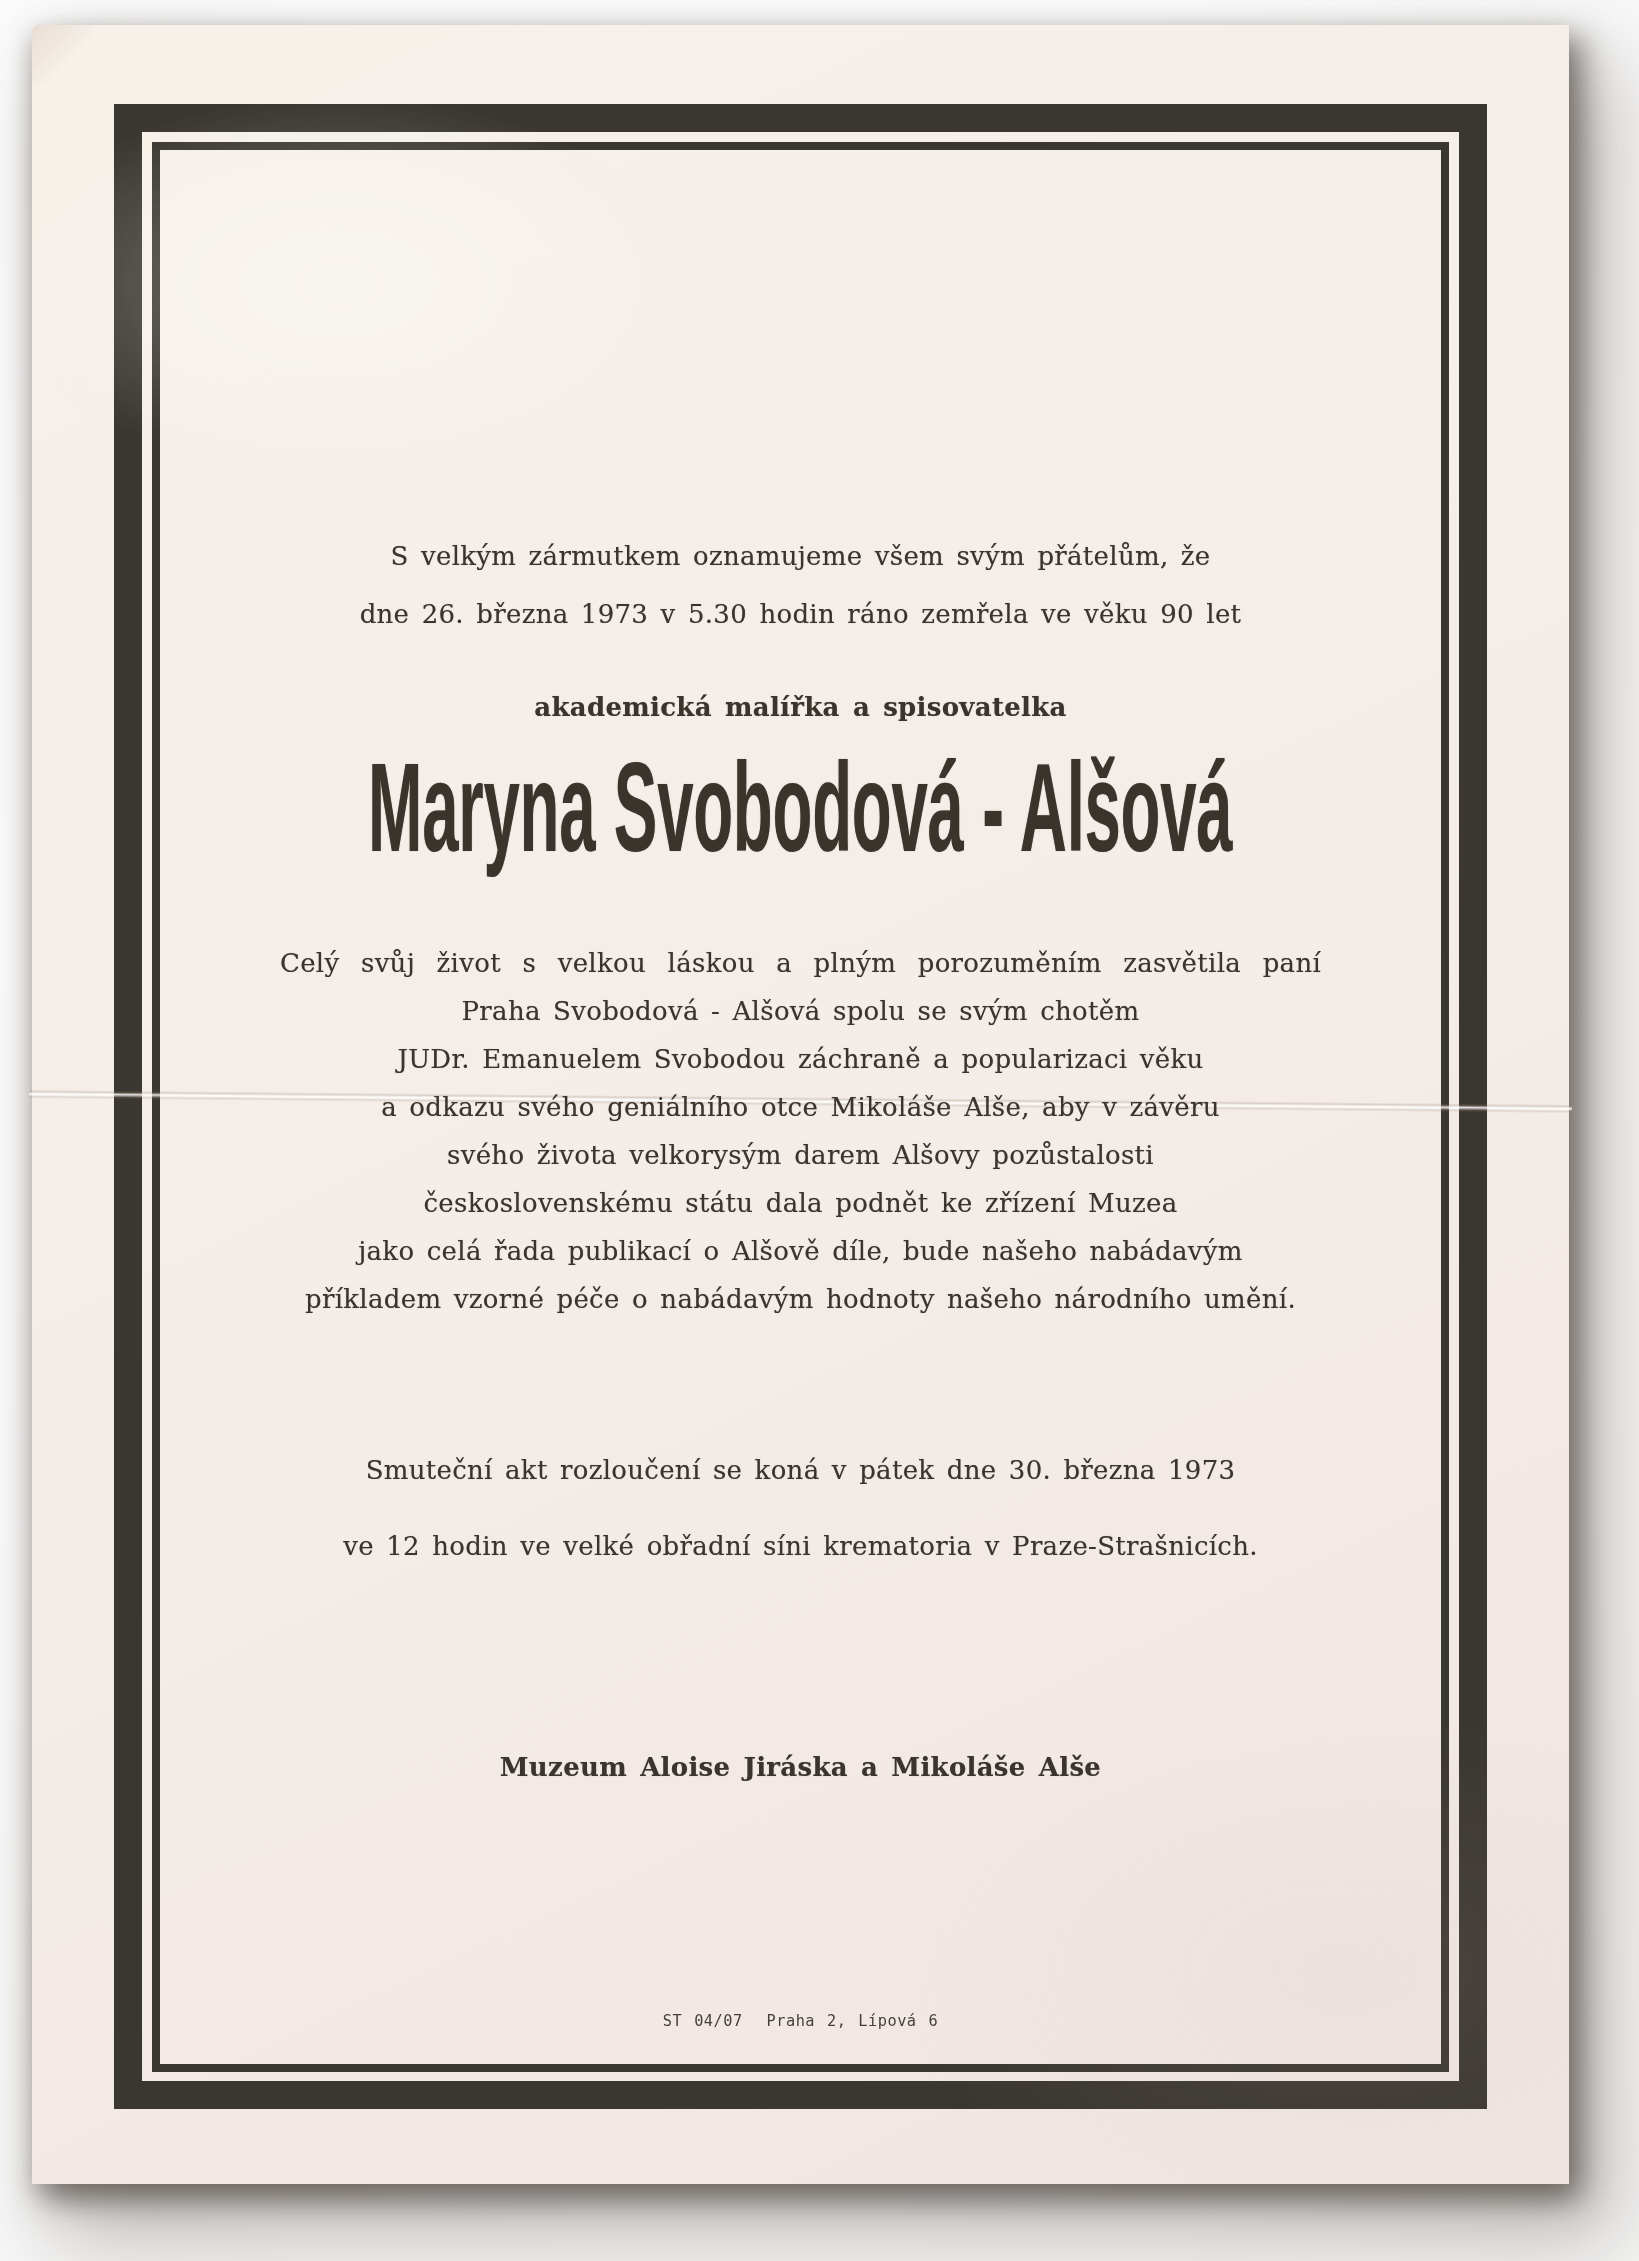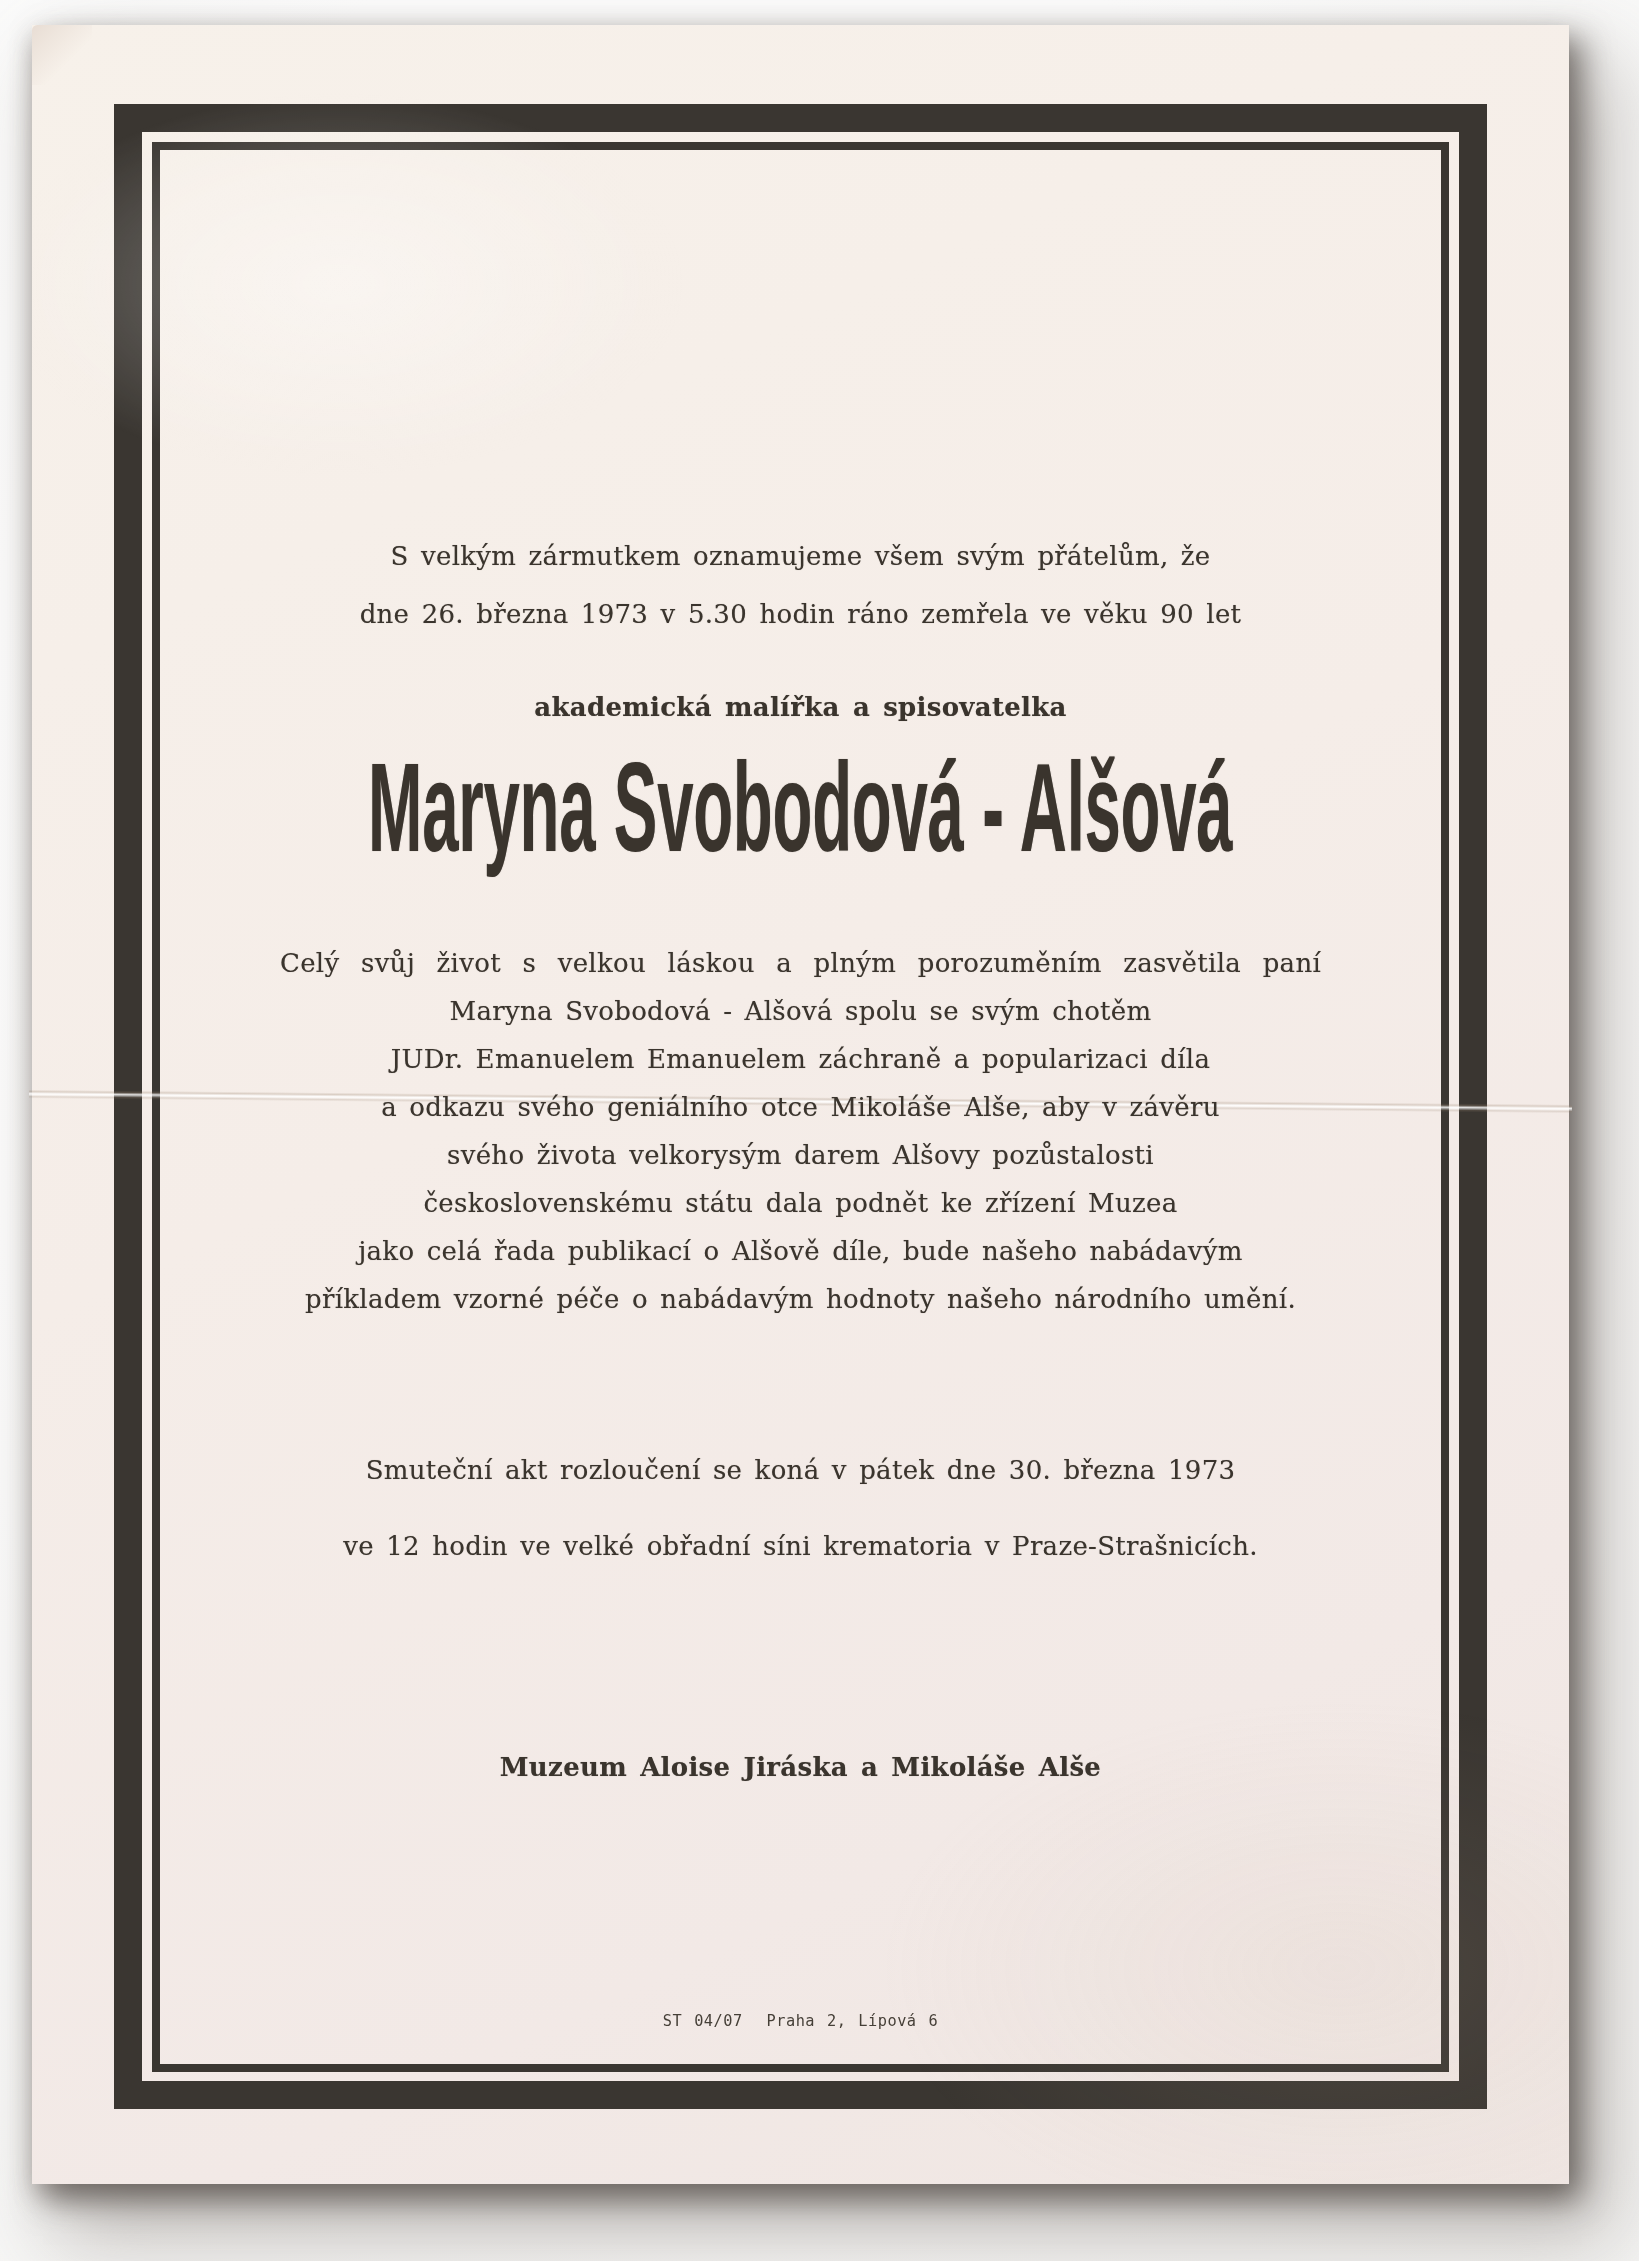--- a/index.html
+++ b/index.html
@@ -117,22 +117,22 @@
     <div class="txt" style="top:573px">dne 26. března 1973 v 5.30 hodin ráno zemřela ve věku 90 let</div>
 
     <div class="txt bold" style="top:666px">akademická malířka a spisovatelka</div>
 
     <div class="txt name-line">
       <span class="condensed">Maryna Svobodová - Alšová</span>
     </div>
 
     <div class="eulogy">
       <div class="justified">Celý svůj život s velkou láskou a plným porozuměním zasvětila paní</div>
-      <div>Maryna Svobodová - Alšová spolu se svým chotěm</div>
-      <div>JUDr. Emanuelem Emanuelem záchraně a popularizaci díla</div>
+      <div>Praha Svobodová - Alšová spolu se svým chotěm</div>
+      <div>JUDr. Emanuelem Svobodou záchraně a popularizaci věku</div>
       <div>a odkazu svého geniálního otce Mikoláše Alše, aby v závěru</div>
       <div>svého života velkorysým darem Alšovy pozůstalosti</div>
       <div>československému státu dala podnět ke zřízení Muzea</div>
       <div>jako celá řada publikací o Alšově díle, bude našeho nabádavým</div>
       <div>příkladem vzorné péče o nabádavým hodnoty našeho národního umění.</div>
     </div>
 
     <div class="txt" style="top:1429px">Smuteční akt rozloučení se koná v pátek dne 30. března 1973</div>
 
     <div class="txt" style="top:1505px">ve 12 hodin ve velké obřadní síni krematoria v Praze-Strašnicích.</div>

